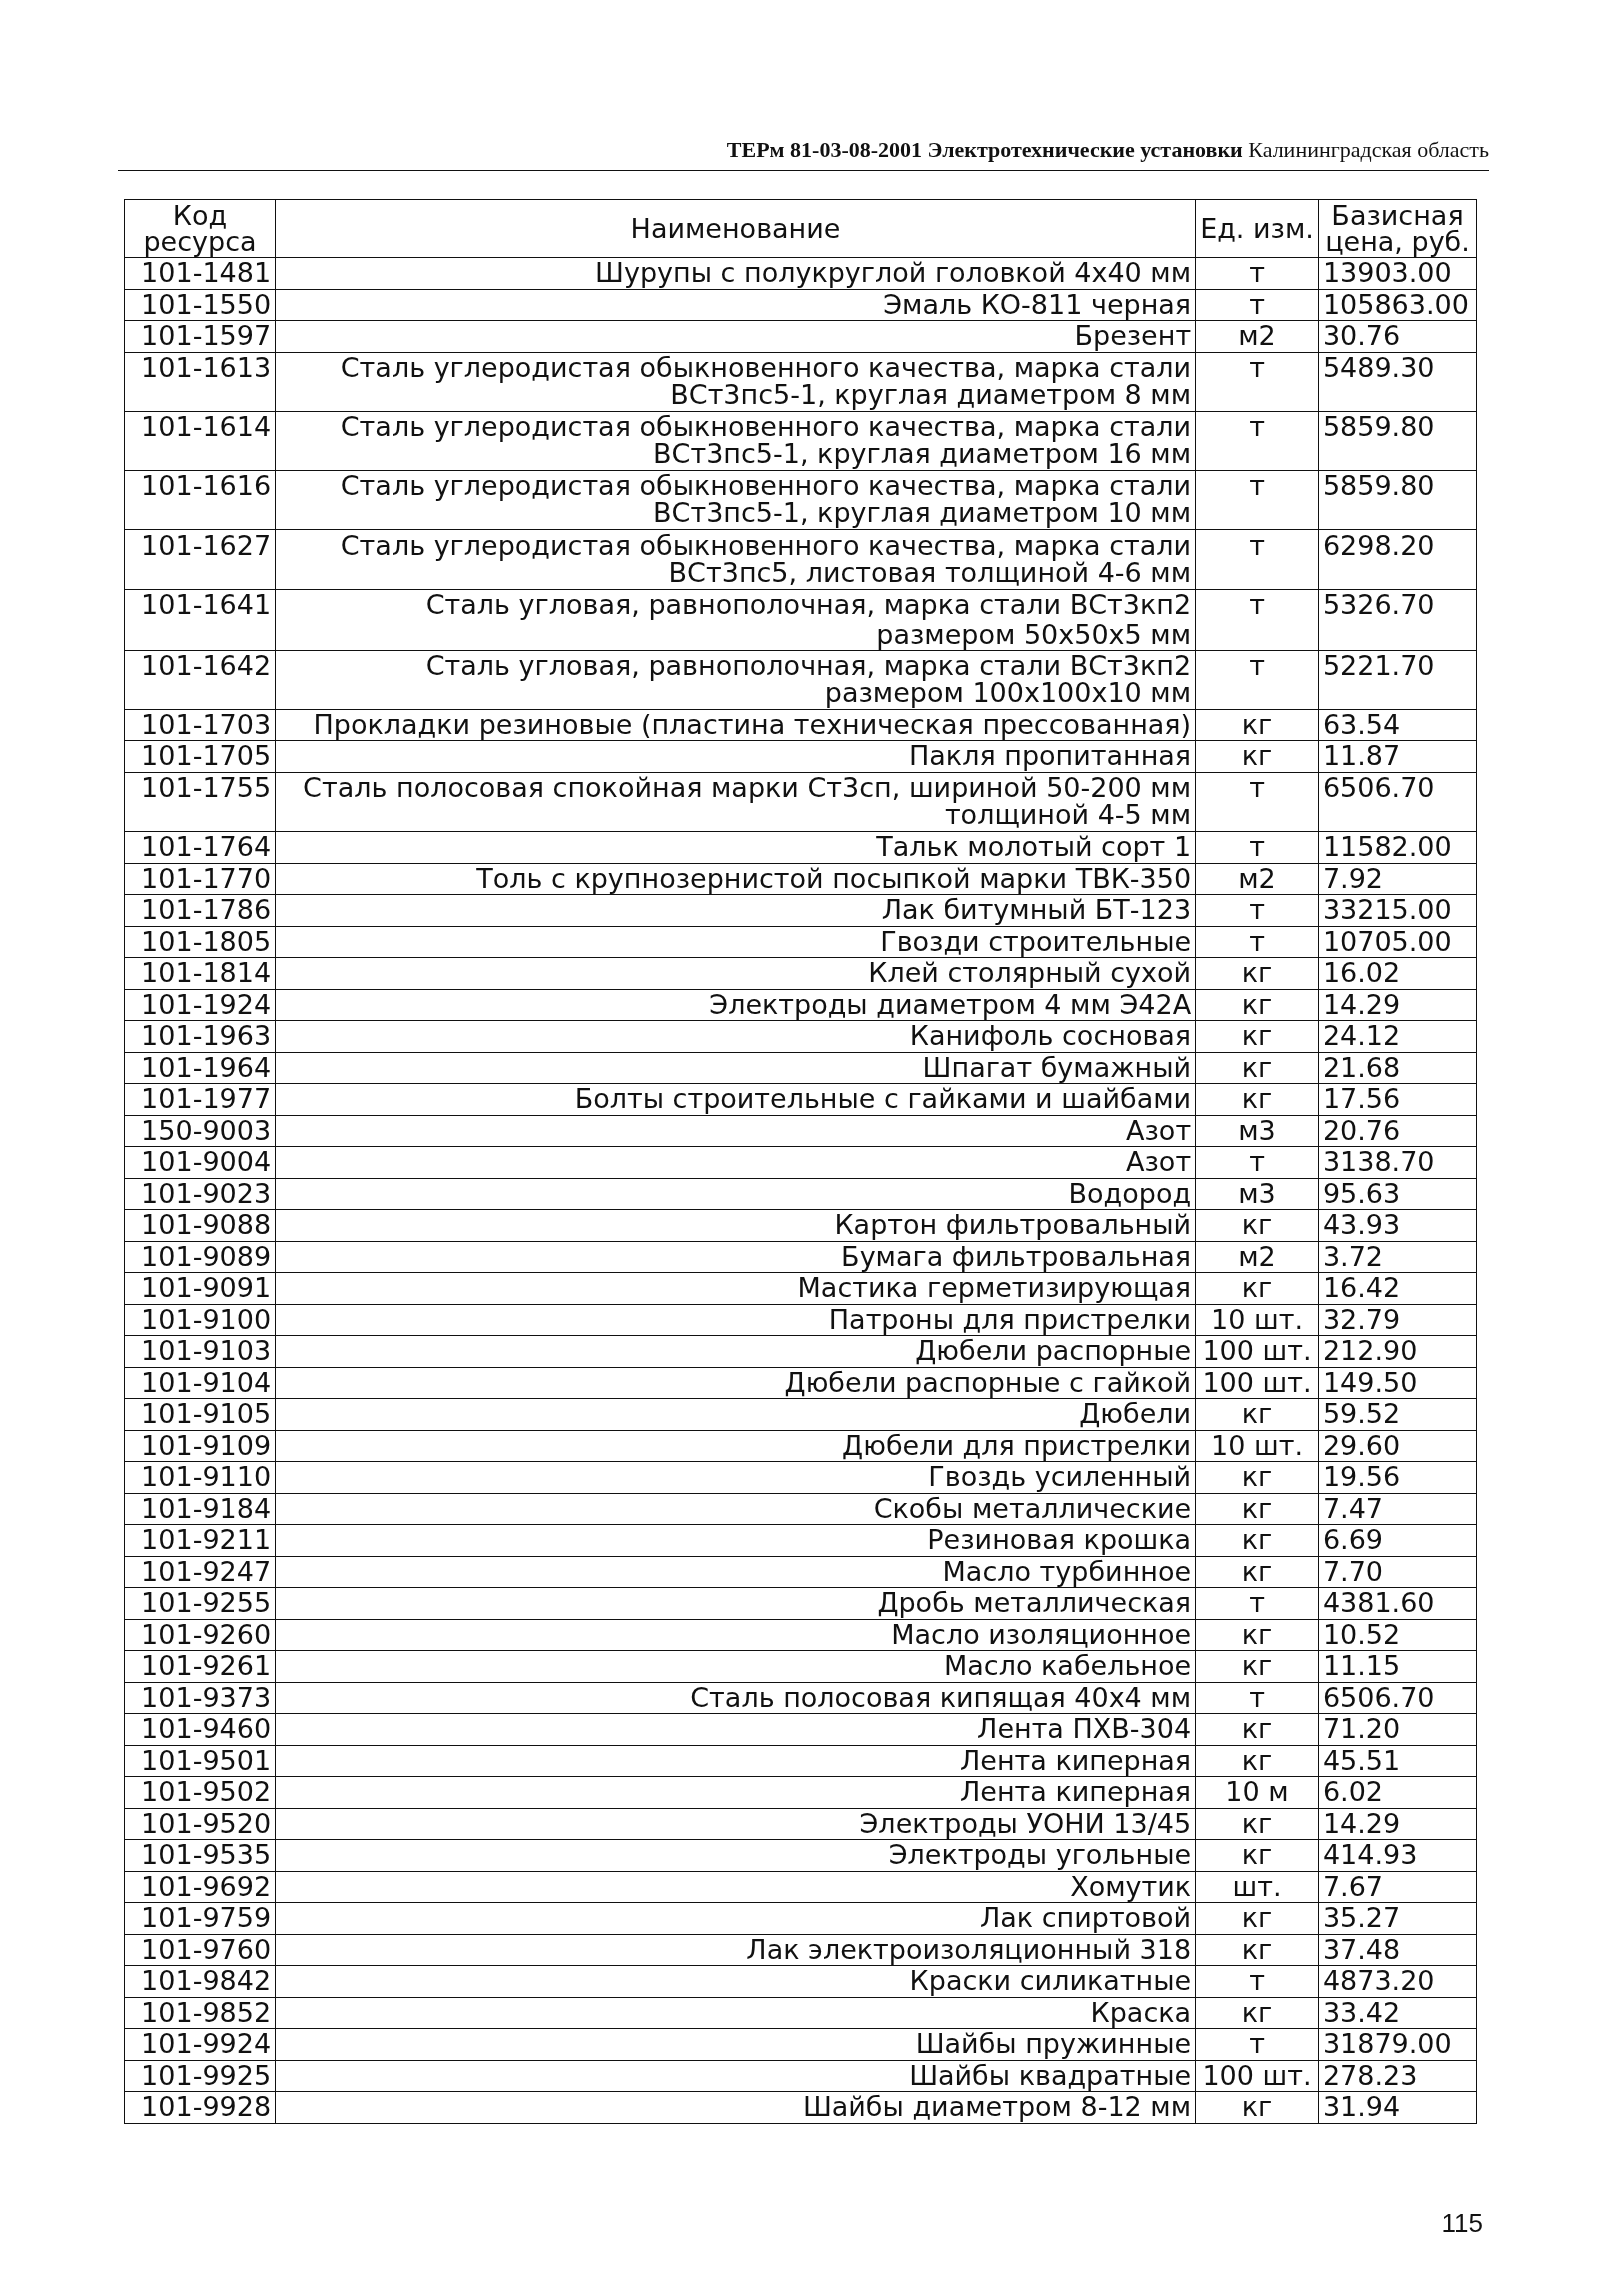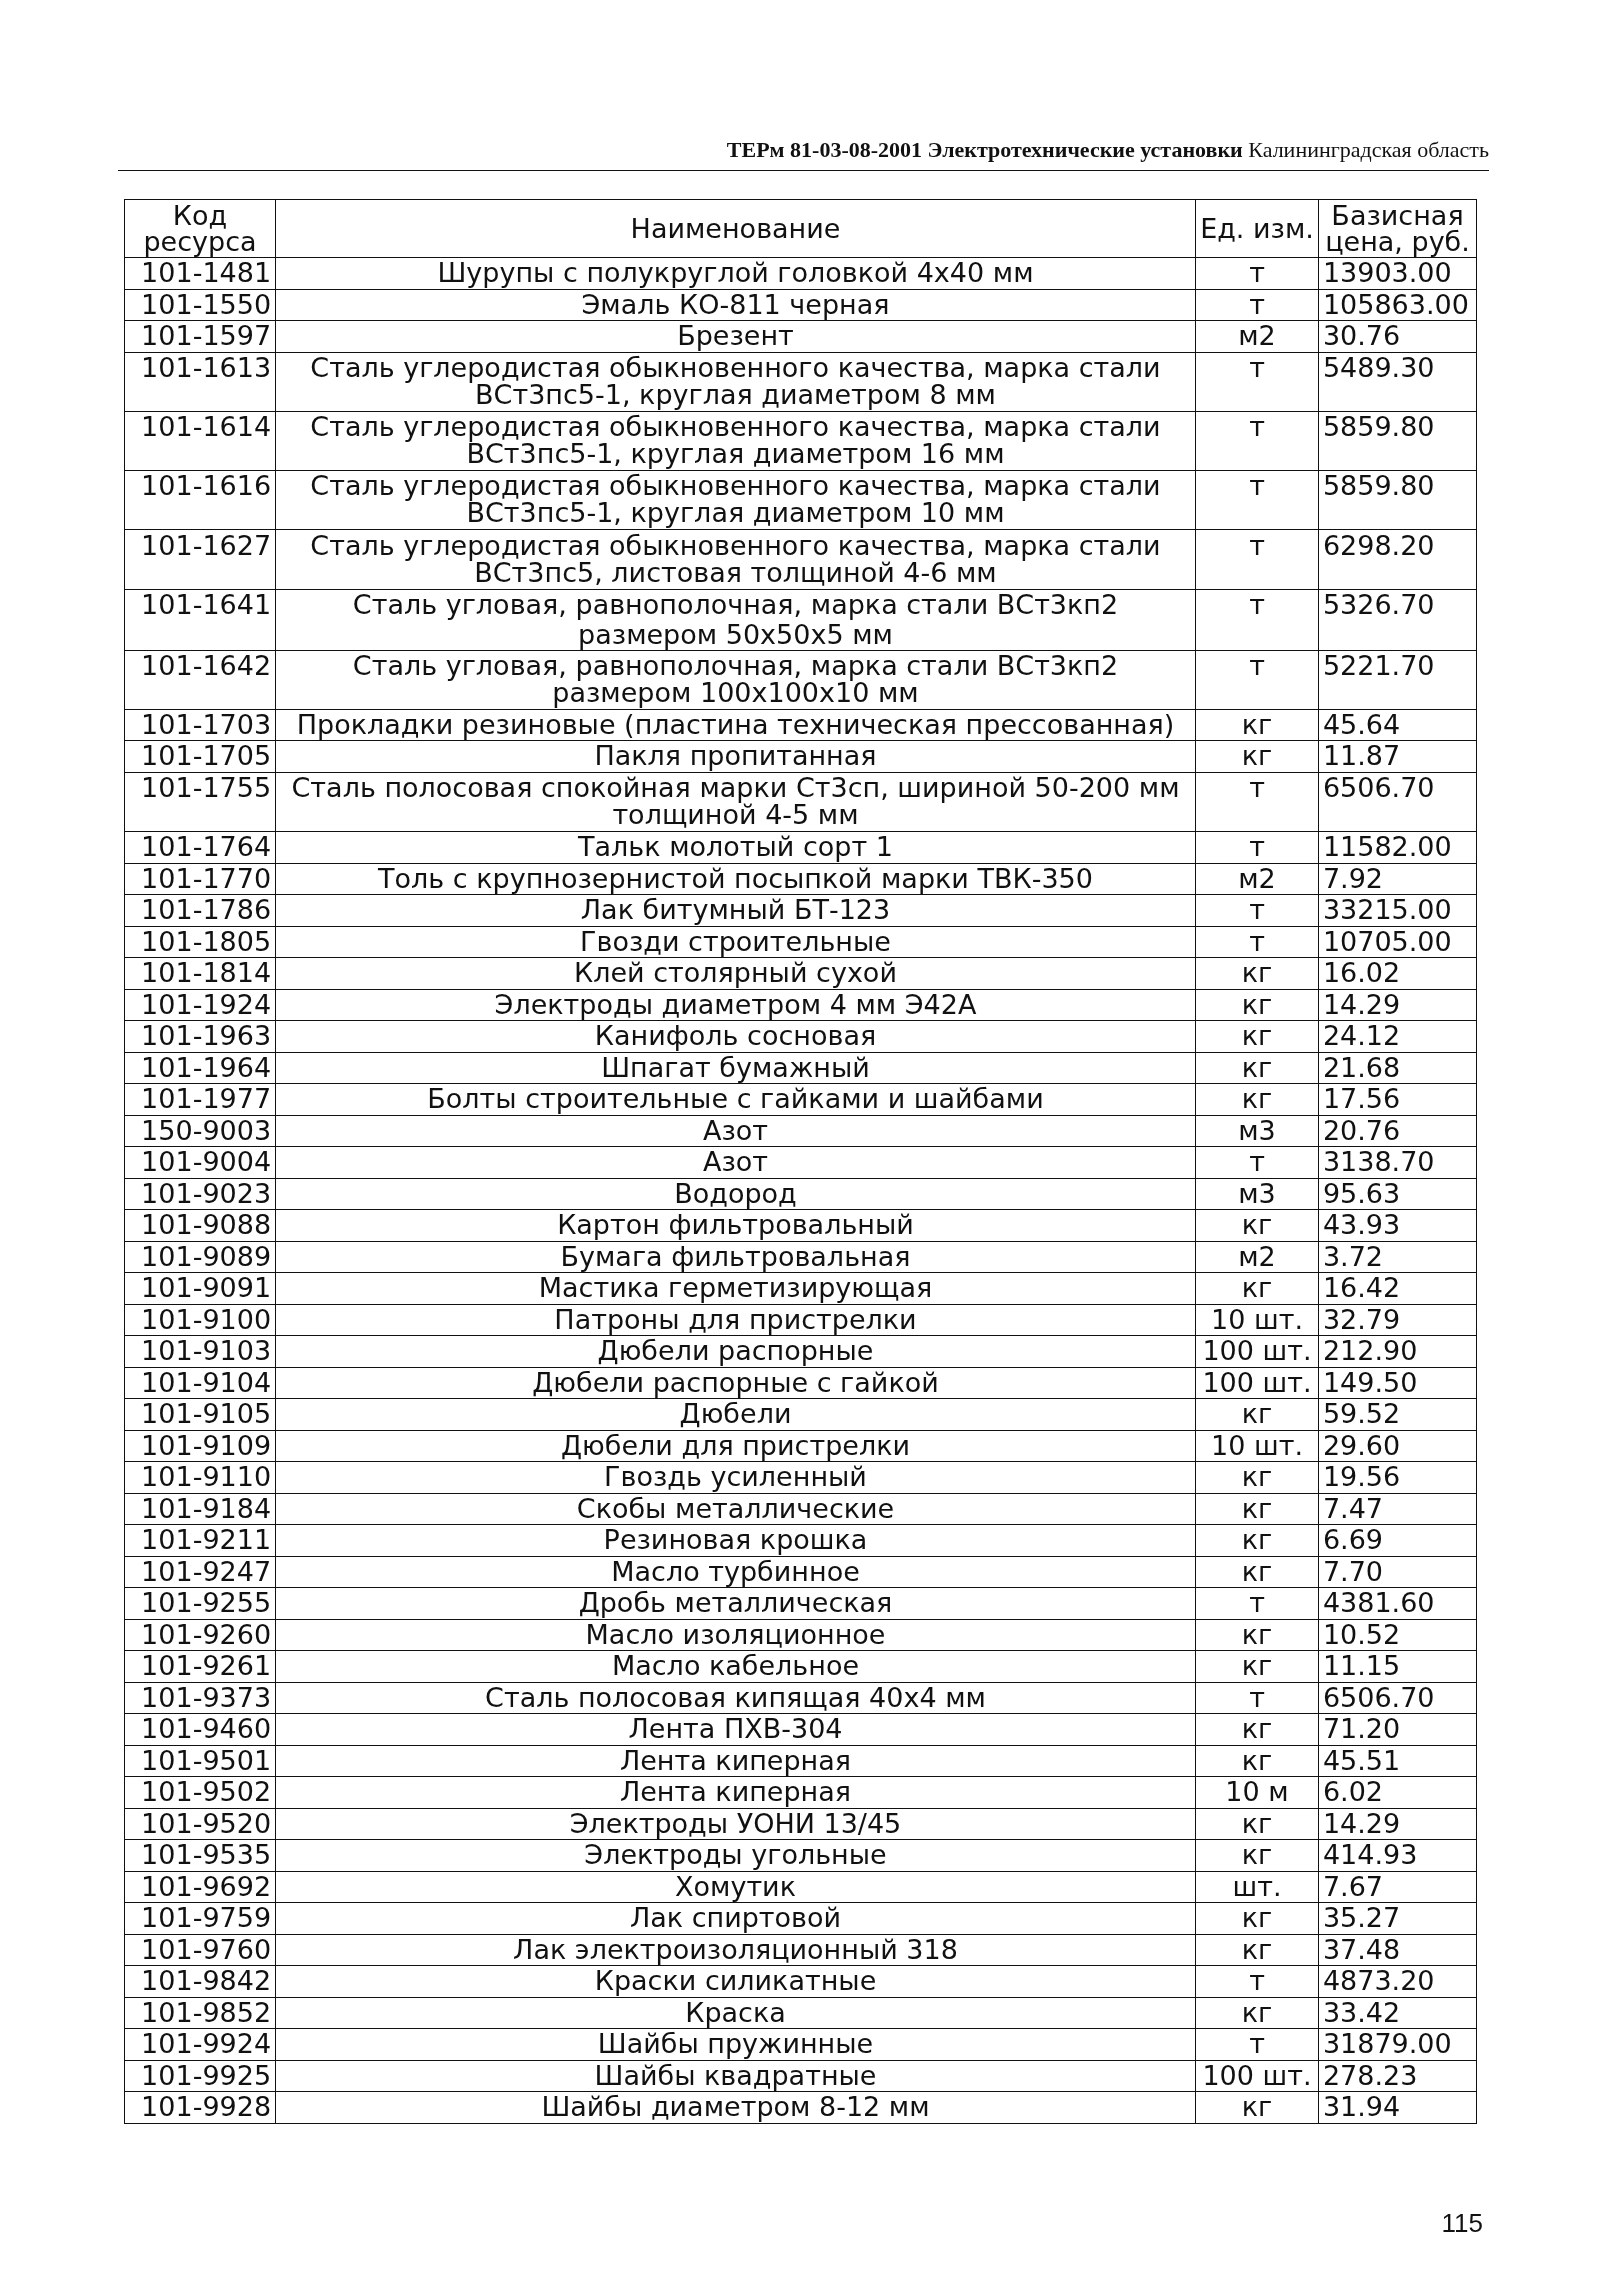--- a/index.html
+++ b/index.html
@@ -23,21 +23,21 @@
   table.res th, table.res td {
     border: 1.3px solid #111; padding: 0 3.9px; vertical-align: top; overflow: hidden;
   }
   table.res th {
     font-weight: normal; text-align: center; vertical-align: middle;
     height: 57px; line-height: 26px;
   }
   table.res td { height: 30.5px; line-height: 30px; }
   table.res tr.two td { height: 57px; line-height: 27px; padding-top: 1.3px; }
   td.code { text-align: right; white-space: nowrap; }
-  td.name { text-align: center; }
+  td.name { text-align: right; }
   td.unit { text-align: center; white-space: nowrap; }
   td.price { text-align: left; white-space: nowrap; }
   .page-number {
     position: absolute; right: 136px; top: 2208px;
     font-family: Liberation Sans, sans-serif; font-size: 26px;
   }
 </style>
 </head>
 <body>
 
@@ -112,21 +112,21 @@
       <tr class="two">
         <td class="code">101-1642</td>
         <td class="name">Сталь угловая, равнополочная, марка стали ВСт3кп2 размером 100х100х10 мм</td>
         <td class="unit">т</td>
         <td class="price">5221.70</td>
       </tr>
       <tr>
         <td class="code">101-1703</td>
         <td class="name">Прокладки резиновые (пластина техническая прессованная)</td>
         <td class="unit">кг</td>
-        <td class="price">45.64</td>
+        <td class="price">63.54</td>
       </tr>
       <tr>
         <td class="code">101-1705</td>
         <td class="name">Пакля пропитанная</td>
         <td class="unit">кг</td>
         <td class="price">11.87</td>
       </tr>
       <tr class="two">
         <td class="code">101-1755</td>
         <td class="name">Сталь полосовая спокойная марки Ст3сп, шириной 50-200 мм толщиной 4-5 мм</td>

